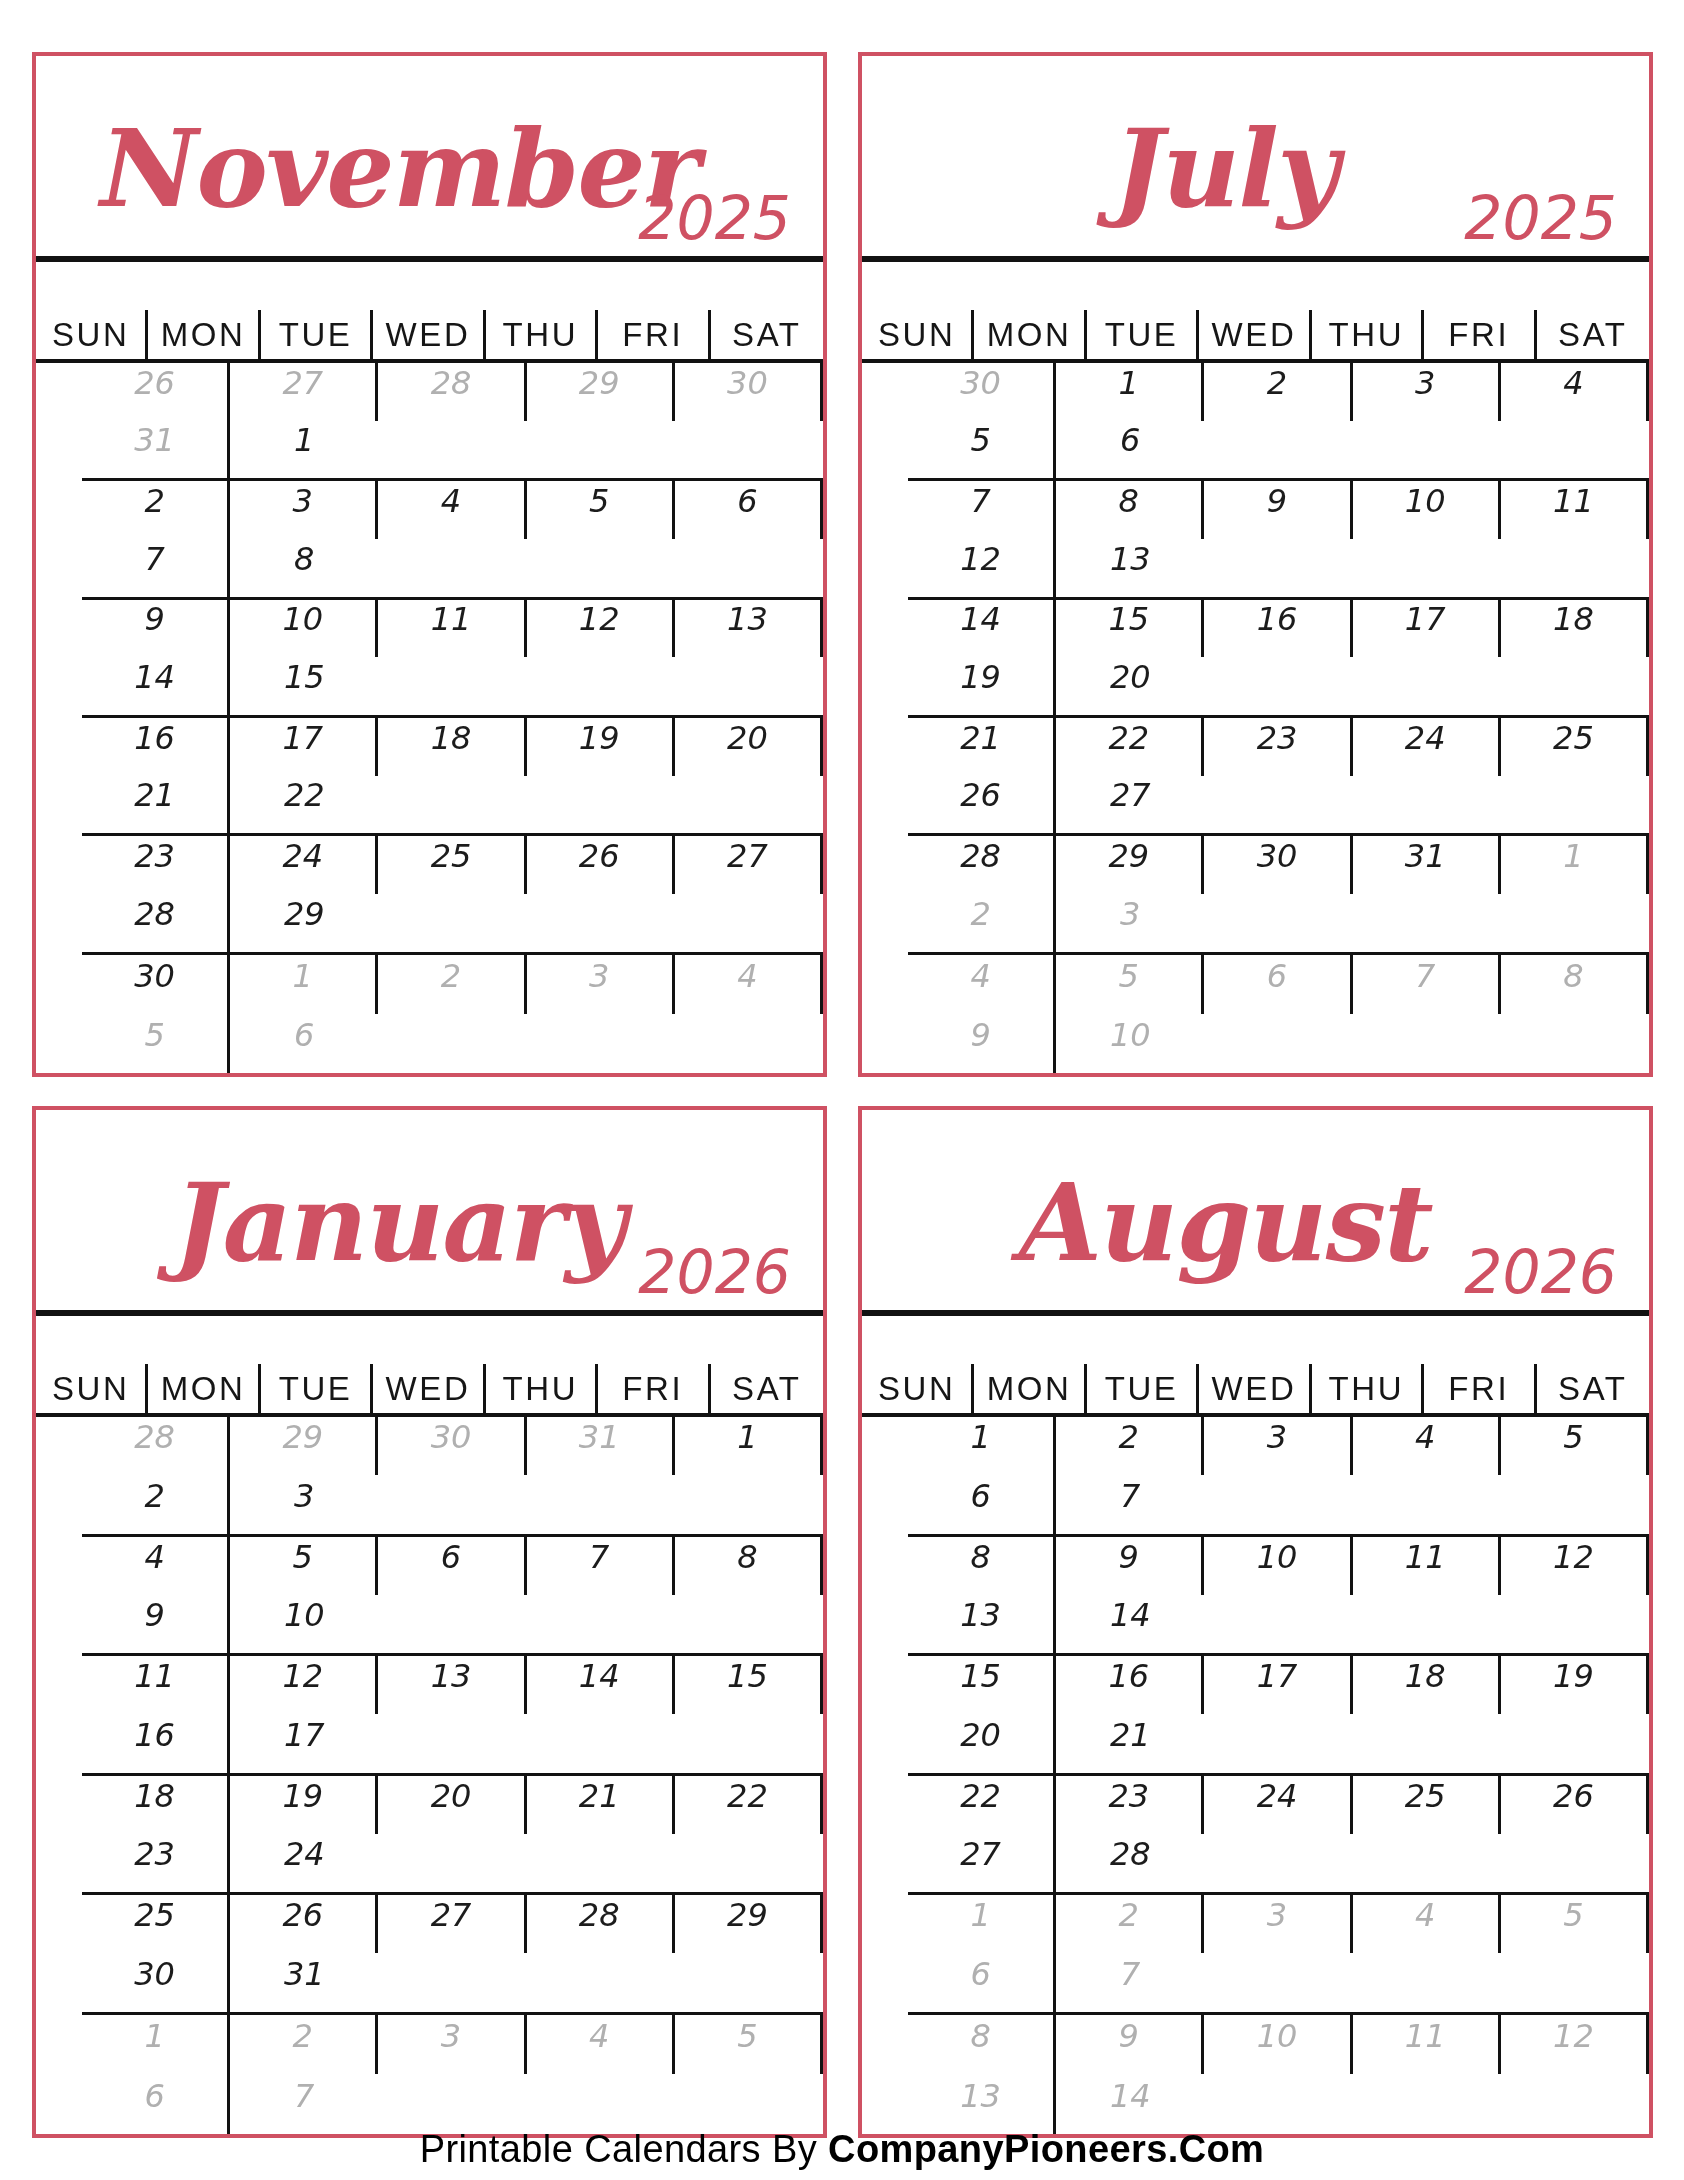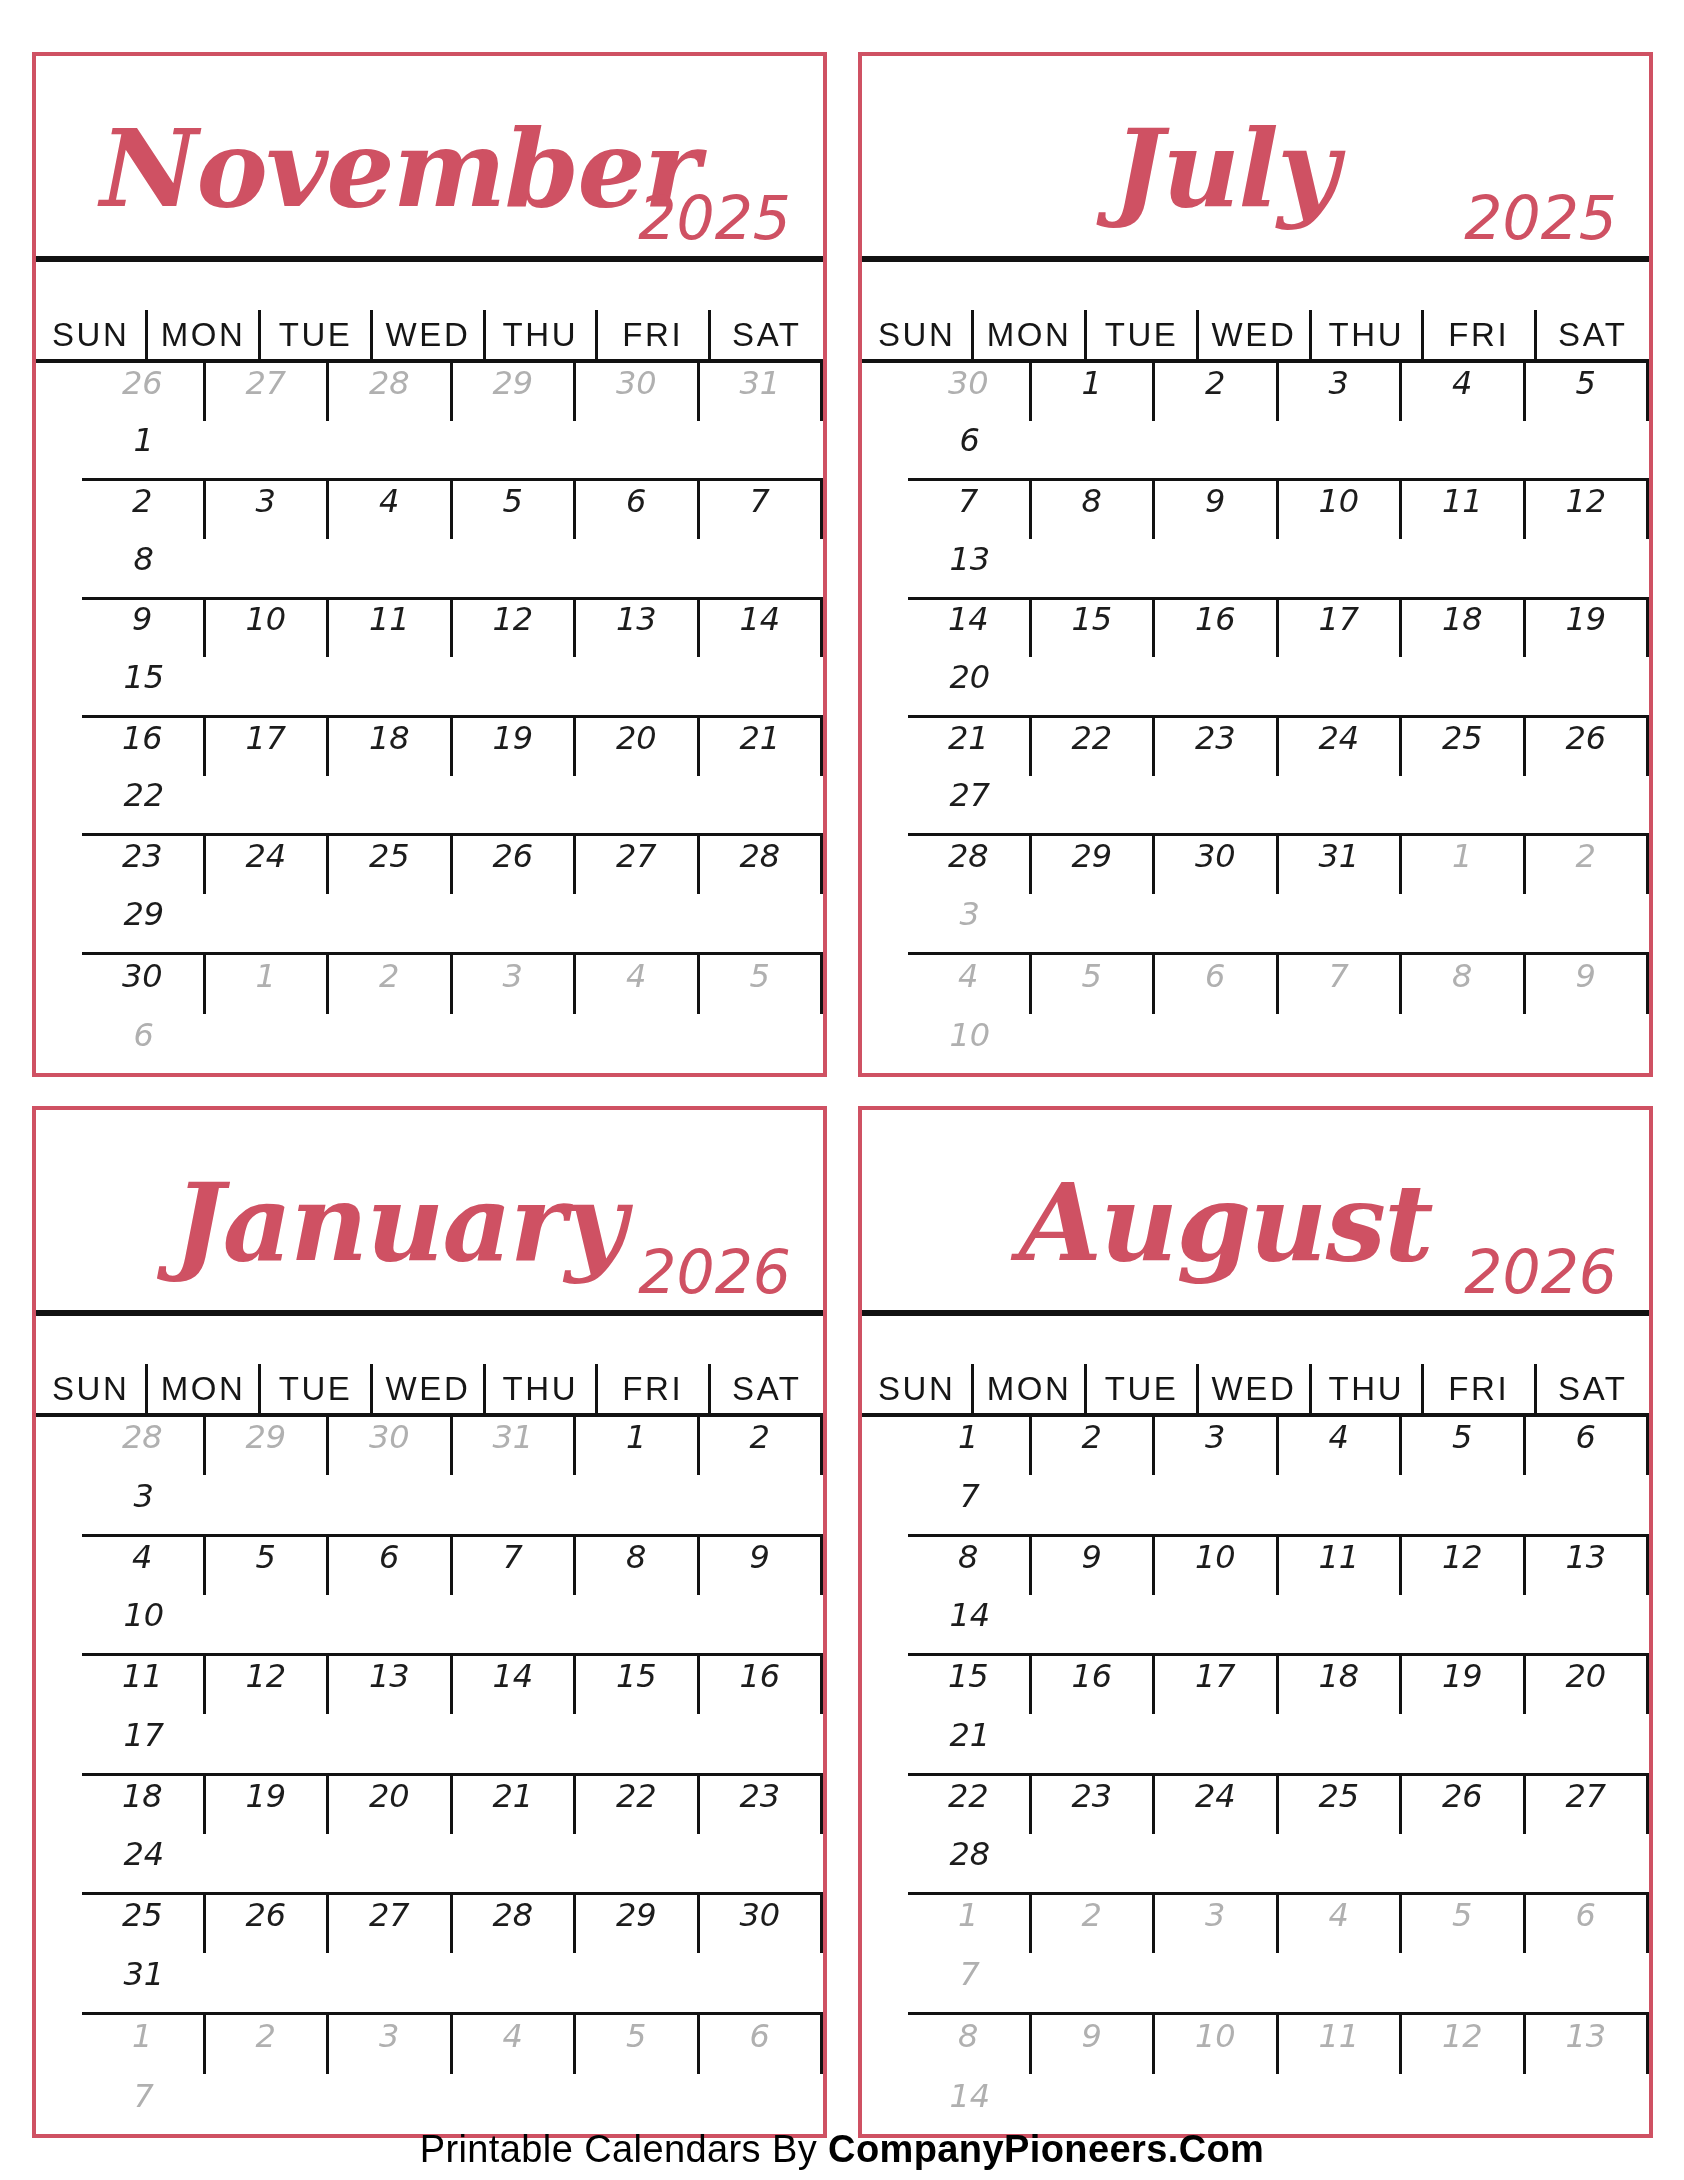--- a/index.html
+++ b/index.html
@@ -91,21 +91,21 @@
   }
   .dow-cell:last-child { border-right: none; }
   .weeks {
     flex: 1 1 auto;
     display: grid;
     grid-template-rows: repeat(6, 1fr);
     min-height: 0;
   }
   .week-row {
     display: grid;
-    grid-template-columns: repeat(6, 1fr);
+    grid-template-columns: repeat(5, 1fr);
     border-bottom: 3.4px solid var(--grid, #121212);
     min-height: 0;
     margin-left: 46px;
   }
   .week-row:last-child { border-bottom: none; }
   .day-cell {
     border-right: 3.4px solid var(--grid, #121212);
     display: flex;
     align-items: flex-end;
     justify-content: center;

